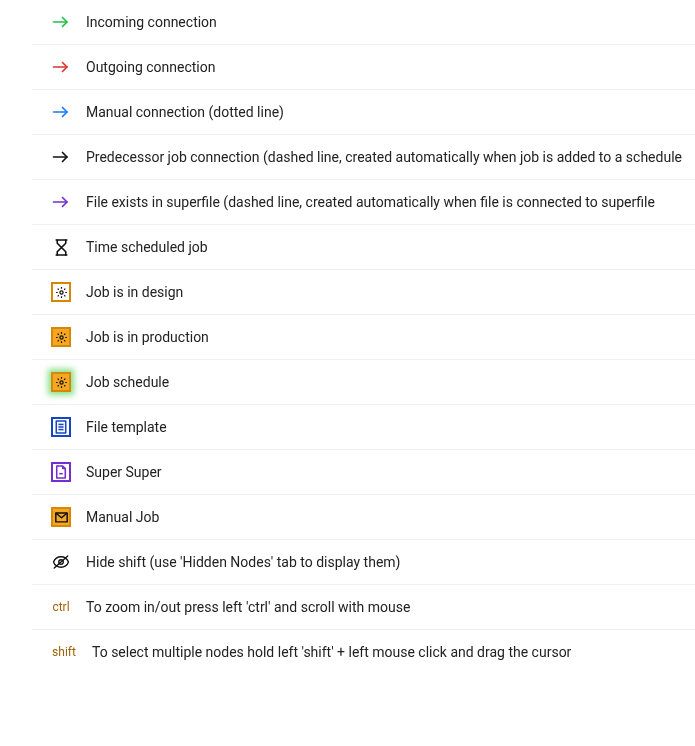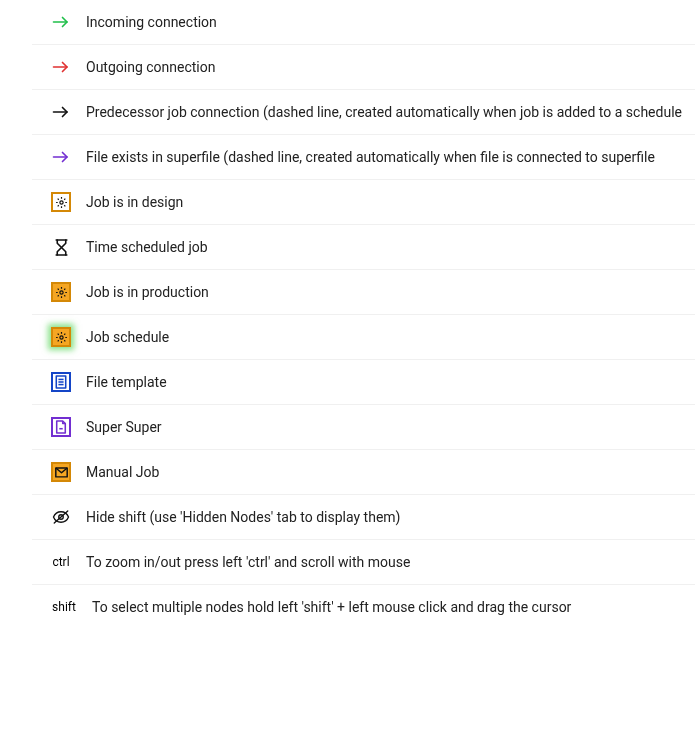--- a/index.html
+++ b/index.html
@@ -48,21 +48,21 @@
     border-style: solid;
   }
   .box-white  { background: #fff;     border-color: #d48806; }
   .box-orange { background: #f5a623;  border-color: #d48806; }
   .box-blue   { background: #fff;     border-color: #1445c7; }
   .box-purple { background: #fff;     border-color: #722ed1; }
   .glow-red   { box-shadow: 0 0 6px 3px rgba(255,0,0,0.55); }
   .glow-green { box-shadow: 0 0 6px 3px rgba(40,200,40,0.55); }
   .key-label {
     font-size: 12px;
-    color: #000000;
+    color: #a16207;
   }
   
   .arrow-svg { width: 18px; height: 14px; }
   
   .sg-green  { stroke: #1fbf4a; }
   .sg-red    { stroke: #e03131; }
   .sg-blue   { stroke: #1677ff; }
   .sg-black  { stroke: #111; }
   .sg-purple { stroke: #722ed1; }
 </style>
@@ -84,63 +84,72 @@
   <div class="legend-row">
     <div class="icon-slot">
       <svg class="arrow-svg sg-red" viewBox="0 0 24 18" fill="none" stroke-width="2.2" stroke-linecap="round" stroke-linejoin="round">
         <line x1="2" y1="9" x2="20" y2="9"></line>
         <polyline points="14,3 20,9 14,15"></polyline>
       </svg>
     </div>
     <div class="legend-label">Outgoing connection</div>
   </div>
 
+  <div class="legend-row">
+    <div class="icon-slot">
+      <svg class="arrow-svg sg-blue" viewBox="0 0 24 18" fill="none" stroke-width="2.2" stroke-linecap="round" stroke-linejoin="round">
+        <line x1="2" y1="9" x2="20" y2="9"></line>
+        <polyline points="14,3 20,9 14,15"></polyline>
+      </svg>
+    </div>
+    <div class="legend-label">Manual connection (dotted line)</div>
+  </div>
 
   <div class="legend-row">
     <div class="icon-slot">
       <svg class="arrow-svg sg-black" viewBox="0 0 24 18" fill="none" stroke-width="2.2" stroke-linecap="round" stroke-linejoin="round">
         <line x1="2" y1="9" x2="20" y2="9"></line>
         <polyline points="14,3 20,9 14,15"></polyline>
       </svg>
     </div>
     <div class="legend-label">Predecessor job connection (dashed line, created automatically when job is added to a schedule</div>
   </div>
 
   <div class="legend-row">
     <div class="icon-slot">
       <svg class="arrow-svg sg-purple" viewBox="0 0 24 18" fill="none" stroke-width="2.2" stroke-linecap="round" stroke-linejoin="round">
         <line x1="2" y1="9" x2="20" y2="9"></line>
         <polyline points="14,3 20,9 14,15"></polyline>
       </svg>
     </div>
     <div class="legend-label">File exists in superfile (dashed line, created automatically when file is connected to superfile</div>
-  </div>
-
-  <div class="legend-row">
-    <div class="icon-slot">
-      <div class="box box-white">
-        <svg width="13" height="13" viewBox="0 0 24 24" fill="none" stroke="#111" stroke-width="2.2">
-          <circle cx="12" cy="12" r="3"></circle>
-          <path d="M12 2v3M12 19v3M2 12h3M19 12h3M4.9 4.9l2.1 2.1M17 17l2.1 2.1M19.1 4.9 17 7M7 17l-2.1 2.1"></path>
-        </svg>
-      </div>
-    </div>
-    <div class="legend-label">Job is in design</div>
   </div>
 
   <div class="legend-row">
     <div class="icon-slot">
       <svg width="15" height="17" viewBox="0 0 14 16" fill="none" stroke="#111" stroke-width="1.5" stroke-linecap="round" stroke-linejoin="round">
         <line x1="2" y1="1" x2="12" y2="1"></line>
         <line x1="2" y1="15" x2="12" y2="15"></line>
         <path d="M3 1 V4 L7 8 L3 12 V15"></path>
         <path d="M11 1 V4 L7 8 L11 12 V15"></path>
       </svg>
     </div>
     <div class="legend-label">Time scheduled job</div>
+  </div>
+
+  <div class="legend-row">
+    <div class="icon-slot">
+      <div class="box box-white">
+        <svg width="13" height="13" viewBox="0 0 24 24" fill="none" stroke="#111" stroke-width="2.2">
+          <circle cx="12" cy="12" r="3"></circle>
+          <path d="M12 2v3M12 19v3M2 12h3M19 12h3M4.9 4.9l2.1 2.1M17 17l2.1 2.1M19.1 4.9 17 7M7 17l-2.1 2.1"></path>
+        </svg>
+      </div>
+    </div>
+    <div class="legend-label">Job is in design</div>
   </div>
 
   <div class="legend-row">
     <div class="icon-slot">
       <div class="box box-orange">
         <svg width="13" height="13" viewBox="0 0 24 24" fill="none" stroke="#111" stroke-width="2.2">
           <circle cx="12" cy="12" r="3"></circle>
           <path d="M12 2v3M12 19v3M2 12h3M19 12h3M4.9 4.9l2.1 2.1M17 17l2.1 2.1M19.1 4.9 17 7M7 17l-2.1 2.1"></path>
         </svg>
       </div>

